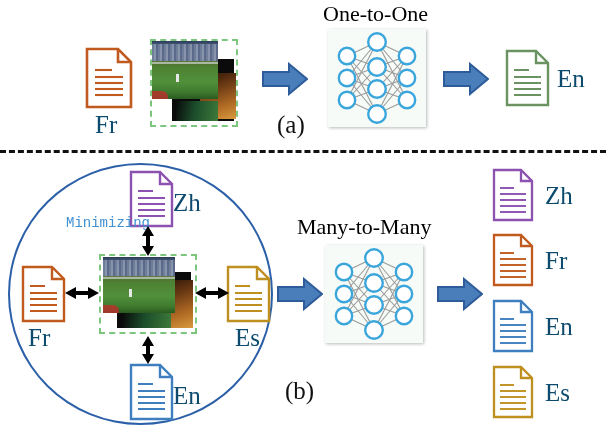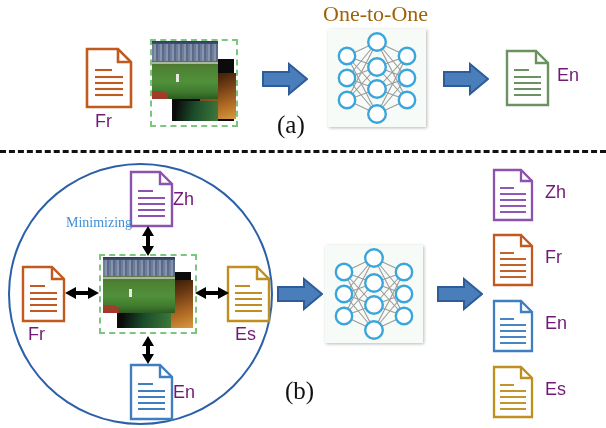--- a/index.html
+++ b/index.html
@@ -21,30 +21,30 @@
   }
 
   
   .panel-caption{
     font-size:25px;color:#111;font-family:"Liberation Serif",serif;
     letter-spacing:0px;line-height:1;
   }
 
   
   .sec-title{
-    font-size:22px;color:#a16207;font-family:"Liberation Serif",serif;
+    font-size:22px;color:#000000;font-family:"Liberation Serif",serif;
     white-space:nowrap;line-height:1;
   }
 
   
   .doc{position:absolute;}
   .doc svg{display:block;}
   .doc-label{
-    position:absolute;font-size:18px;color:#701a75;
-    font-family:Liberation Sans, sans-serif;white-space:nowrap;line-height:1;
+    position:absolute;font-size:25px;color:#0c4a6e;
+    font-family:Liberation Serif, serif;white-space:nowrap;line-height:1;
   }
 
   
   .nn-card{
     position:absolute;background:#f7fbf7;
     box-shadow:1px 1px 3px rgba(0,0,0,0.28);
   }
   .nn-card svg{display:block;}
 
   
@@ -195,21 +195,21 @@
         <line x1="9" y1="21" x2="24" y2="21"></line>
         <line x1="9" y1="28" x2="36" y2="28"></line>
         <line x1="9" y1="34" x2="36" y2="34"></line>
         <line x1="9" y1="40" x2="36" y2="40"></line>
         <line x1="9" y1="46" x2="36" y2="46"></line>
       </g>
     </svg>
   </div>
   <div class="doc-label" style="left:173px;top:190px;">Zh</div>
 
-  <div class="mindist" style="left:52px;top:214px;width:94px;">
+  <div class="mindist" style="left:61px;top:214px;width:94px;font-family:Liberation Mono, monospace;">
     <div>Minimizing</div>
   </div>
 
   <div class="doc abs" style="left:21px;top:265px;">
     <svg width="45" height="58" viewBox="0 0 45 58">
       <path d="M2,2 L31,2 L43,14 L43,56 L2,56 Z" fill="#ffffff" stroke="#C05A1E" stroke-width="2.4" stroke-linejoin="miter"></path>
       <path d="M31,2 L31,14 L43,14" fill="none" stroke="#C05A1E" stroke-width="2.4" stroke-linejoin="miter"></path>
       <g stroke="#C05A1E" stroke-width="2" stroke-linecap="butt">
         <line x1="9" y1="21" x2="24" y2="21"></line>
         <line x1="9" y1="28" x2="36" y2="28"></line>
@@ -284,20 +284,21 @@
       <path d="M0,8 L11,2 L11,6 L23,6 L23,2 L34,8 L23,14 L23,10 L11,10 L11,14 Z" fill="#000"></path>
     </svg>
   </div>
 
   <div class="barrow abs" style="left:277px;top:277px;">
     <svg width="46" height="34" viewBox="0 0 46 34">
       <path d="M1,10 L27,10 L27,2 L45,17 L27,32 L27,24 L1,24 Z" fill="#4A7EBB" stroke="#2E5C9A" stroke-width="2" stroke-linejoin="miter"></path>
     </svg>
   </div>
 
+  <div class="sec-title abs" style="left:297px;top:216px;">Many-to-Many</div>
 
   <div class="nn-card" style="left:325px;top:245px;width:98px;height:98px;">
     <svg width="98" height="98" viewBox="0 0 98 98">
       <g stroke="#9a9a9a" stroke-width="1.1" fill="none">
         <line x1="19" y1="27" x2="49" y2="13"></line>
           <line x1="19" y1="27" x2="49" y2="38"></line>
         <line x1="19" y1="27" x2="49" y2="60"></line>
           <line x1="19" y1="27" x2="49" y2="85"></line>
         <line x1="19" y1="49" x2="49" y2="13"></line>
           <line x1="19" y1="49" x2="49" y2="38"></line>

